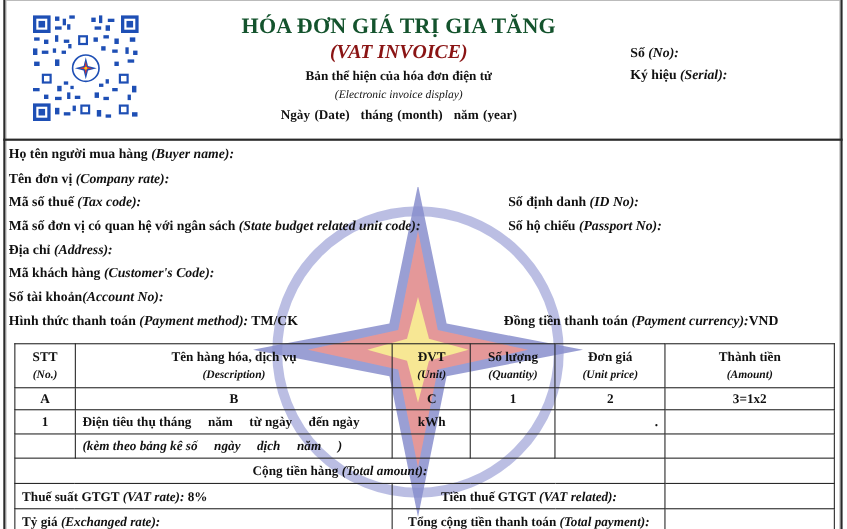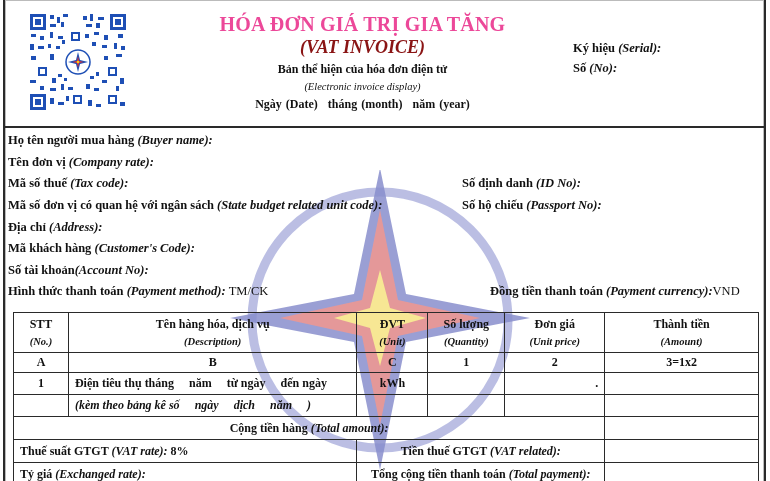--- a/index.html
+++ b/index.html
@@ -10,36 +10,36 @@
       position: absolute; left: 3px; top: -2px; width: 763px; height: 500px;
       border: 2px solid #2a2a2a; box-shadow: inset 0 0 0 1px #bbb;
     }
     .header-divider { position: absolute; left: 3px; top: 126px; width: 763px; height: 0; border-top: 2px solid #2a2a2a; }
 
     
     .qr { position: absolute; left: 28px; top: 12px; width: 100px; height: 100px; }
 
     
     .title-block { position: absolute; left: 210px; top: 12px; width: 305px; text-align: center; }
-    .title { font-weight: bold; font-size: 20px; color: #ec4899; letter-spacing: 0.2px; line-height: 24px; }
+    .title { font-weight: bold; font-size: 20px; color: #14532d; letter-spacing: 0.2px; line-height: 24px; }
     .subtitle { font-weight: bold; font-style: italic; font-size: 18px; color: #8a1414; line-height: 22px; }
     .display-vn { font-weight: bold; font-size: 12px; line-height: 18px; margin-top: 2px; }
     .display-en { font-style: italic; font-size: 10.5px; line-height: 17px; }
     .date-line { font-size: 12px; font-weight: bold; line-height: 18px; word-spacing: 1px; }
     .date-line span { margin: 0 3px; }
 
     .serial-block { position: absolute; left: 573px; top: 38px; font-size: 12.5px; font-weight: bold; line-height: 20px; }
     .it { font-style: italic; }
 
     
     .watermark { position: absolute; left: 230px; top: 170px; width: 300px; height: 300px; opacity: 0.72; pointer-events: none; }
 
     
     .info-row { position: absolute; font-size: 12.5px; font-weight: bold; white-space: nowrap; }
-    .info-row .val { font-weight: normal; font-style: normal; }
+    .info-row .val { font-weight: bold; font-style: normal; }
 
     
     table.items {
       position: absolute; left: 13px; top: 312px; width: 746px;
       border-collapse: collapse; font-size: 12px; font-weight: bold; background: transparent;
     }
     table.items td, table.items th { border: 1.6px solid #2a2a2a; padding: 0 6px; }
     .th-cell { text-align: center; vertical-align: middle; height: 40px; line-height: 18px; }
     .th-cell .en { font-style: italic; font-size: 10.5px; display: block; }
     .ref-row td { text-align: center; height: 20px; }
@@ -150,26 +150,26 @@
   <div class="display-en">(Electronic invoice display)</div>
   <div class="date-line">
     <span>Ngày (Date)</span>
     <span>tháng (month)</span>
     <span>năm (year)</span>
   </div>
 </div>
 
 <div class="serial-block">
   <div>
+    <span>Số</span>
+    <span class="it">(No):</span>
+  </div>
+  <div>
     <span>Ký hiệu</span>
     <span class="it">(Serial):</span>
-  </div>
-  <div>
-    <span>Số</span>
-    <span class="it">(No):</span>
   </div>
 </div>
 
 <svg class="watermark" viewBox="0 0 300 300">
   <circle cx="150" cy="150" r="128" fill="none" stroke="#8a90cf" stroke-width="9" opacity="0.8"></circle>
   <path d="M150 -2 L176 124 L300 148 L176 172 L150 300 L124 172 L0 148 L124 124 Z" fill="#5b63b8" opacity="0.85"></path>
   <path d="M150 40 L168 130 L250 148 L168 166 L150 255 L132 166 L50 148 L132 130 Z" fill="#e5706a" opacity="0.9"></path>
   <path d="M150 100 L160 138 L196 148 L160 158 L150 196 L140 158 L104 148 L140 138 Z" fill="#f7e56a" opacity="0.95"></path>
 </svg>
 
@@ -206,21 +206,21 @@
   <span class="it">(Customer's Code):</span>
 </div>
 <div class="info-row" style="left:8px; top:263px;">
   <span>Số tài khoản</span><span class="it">(Account No):</span>
 </div>
 <div class="info-row" style="left:8px; top:284px;">
   <span>Hình thức thanh toán</span>
   <span class="it">(Payment method):</span>
   <span class="val">TM/CK</span>
 </div>
-<div class="info-row" style="left:490px; top:284px;">
+<div class="info-row" style="left:458px; top:284px;">
   <span>Đồng tiền thanh toán</span>
   <span class="it">(Payment currency):</span><span class="val">VND</span>
 </div>
 
 <table class="items">
   <colgroup>
     <col style="width:55px">
       <col style="width:289px">
       <col style="width:71px">
       <col style="width:77px">

